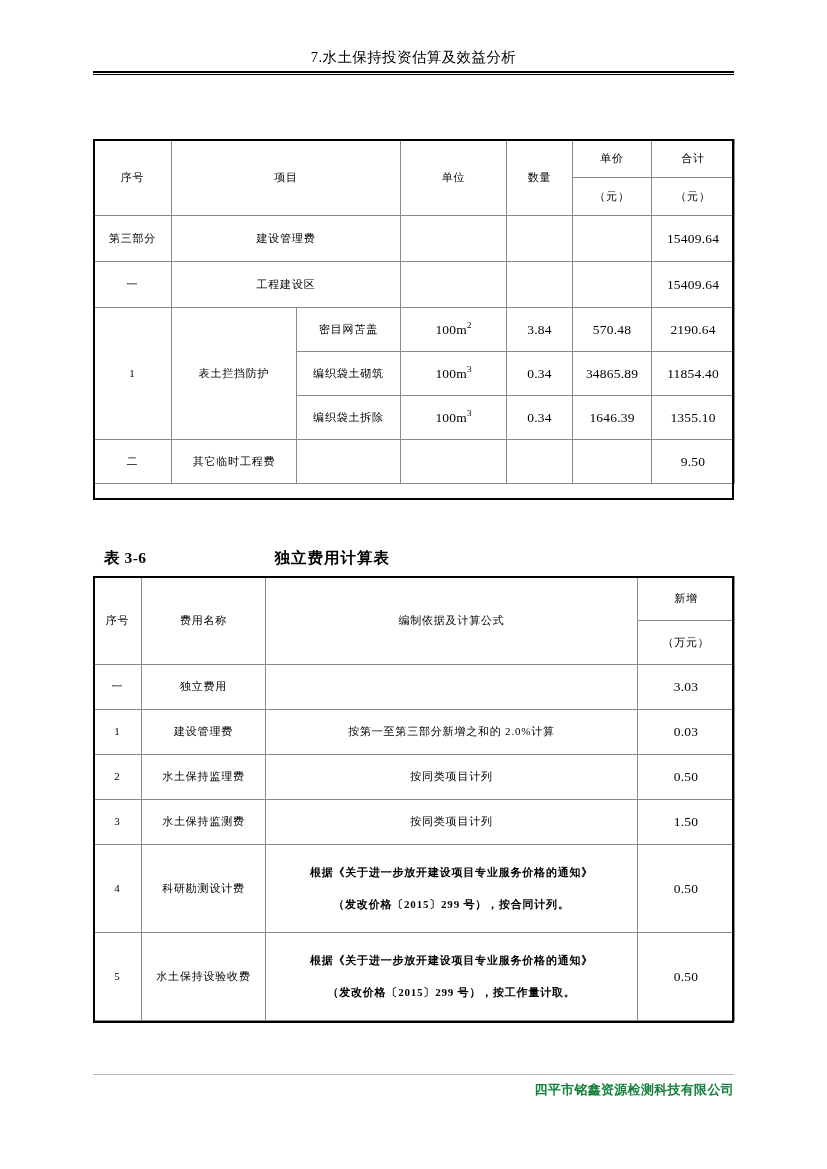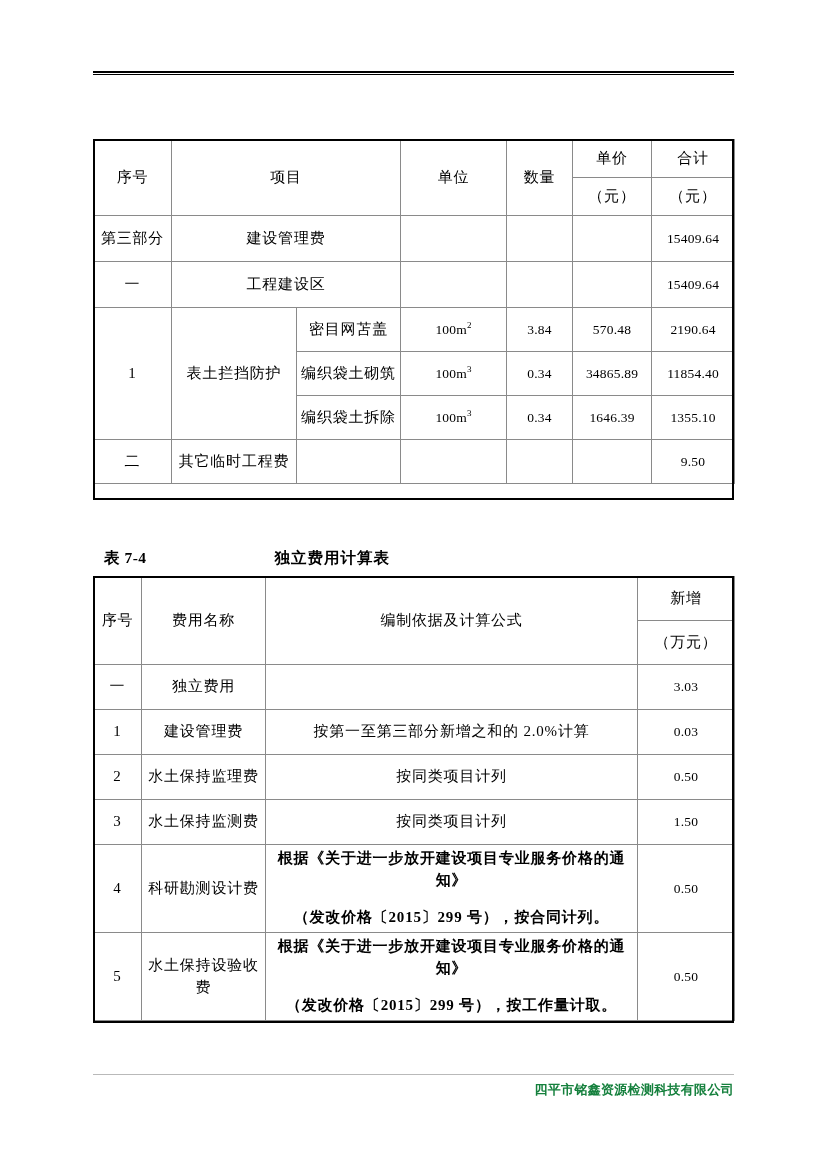--- a/index.html
+++ b/index.html
@@ -73,21 +73,21 @@
   table.doc-table td {
     border: 1px solid #8a8a8a;
     text-align: center;
     vertical-align: middle;
     font-size: 13.5px;
     padding: 2px 3px;
     line-height: 1.45;
     box-sizing: border-box;
   }
   table.doc-table td.cjk {
-    font-size: 15px;
+    font-size: 11px;
     letter-spacing: 0.8px;
     border-radius: 11px;
   }
   table.doc-table td.num {
     font-family: "Liberation Serif", "DejaVu Serif", serif;
     letter-spacing: 0.2px;
   }
   
   .frame {
     position: absolute;
@@ -138,20 +138,21 @@
     font-weight: bold;
     letter-spacing: 0.3px;
     color: #15803d;
   }
 </style>
 </head>
 <body>
 
 <div class="page">
 
+  <div class="runhead">7.水土保持投资估算及效益分析</div>
   <div class="runhead-rule"></div>
 
 
   <table class="doc-table" id="tbl75">
     <colgroup>
       <col style="width:78px">
       <col style="width:125px">
       <col style="width:104px">
       <col style="width:106px">
       <col style="width:66px">
@@ -223,21 +224,21 @@
         <td class="cjk"></td>
         <td class="num"></td>
         <td class="num"></td>
         <td class="num">9.50</td>
       </tr>
     </tbody>
   </table>
   <div class="frame" id="frame75"></div>
 
   <div class="caption" id="cap-76">
-    <span class="cap-no">表 7-4</span><span class="cap-title">独立费用计算表</span>
+    <span class="cap-no">表 3-6</span><span class="cap-title">独立费用计算表</span>
   </div>
 
   <table class="doc-table" id="tbl76">
     <colgroup>
       <col style="width:48px">
       <col style="width:124px">
       <col style="width:372px">
       <col style="width:97px">
     </colgroup>
     <tbody>

